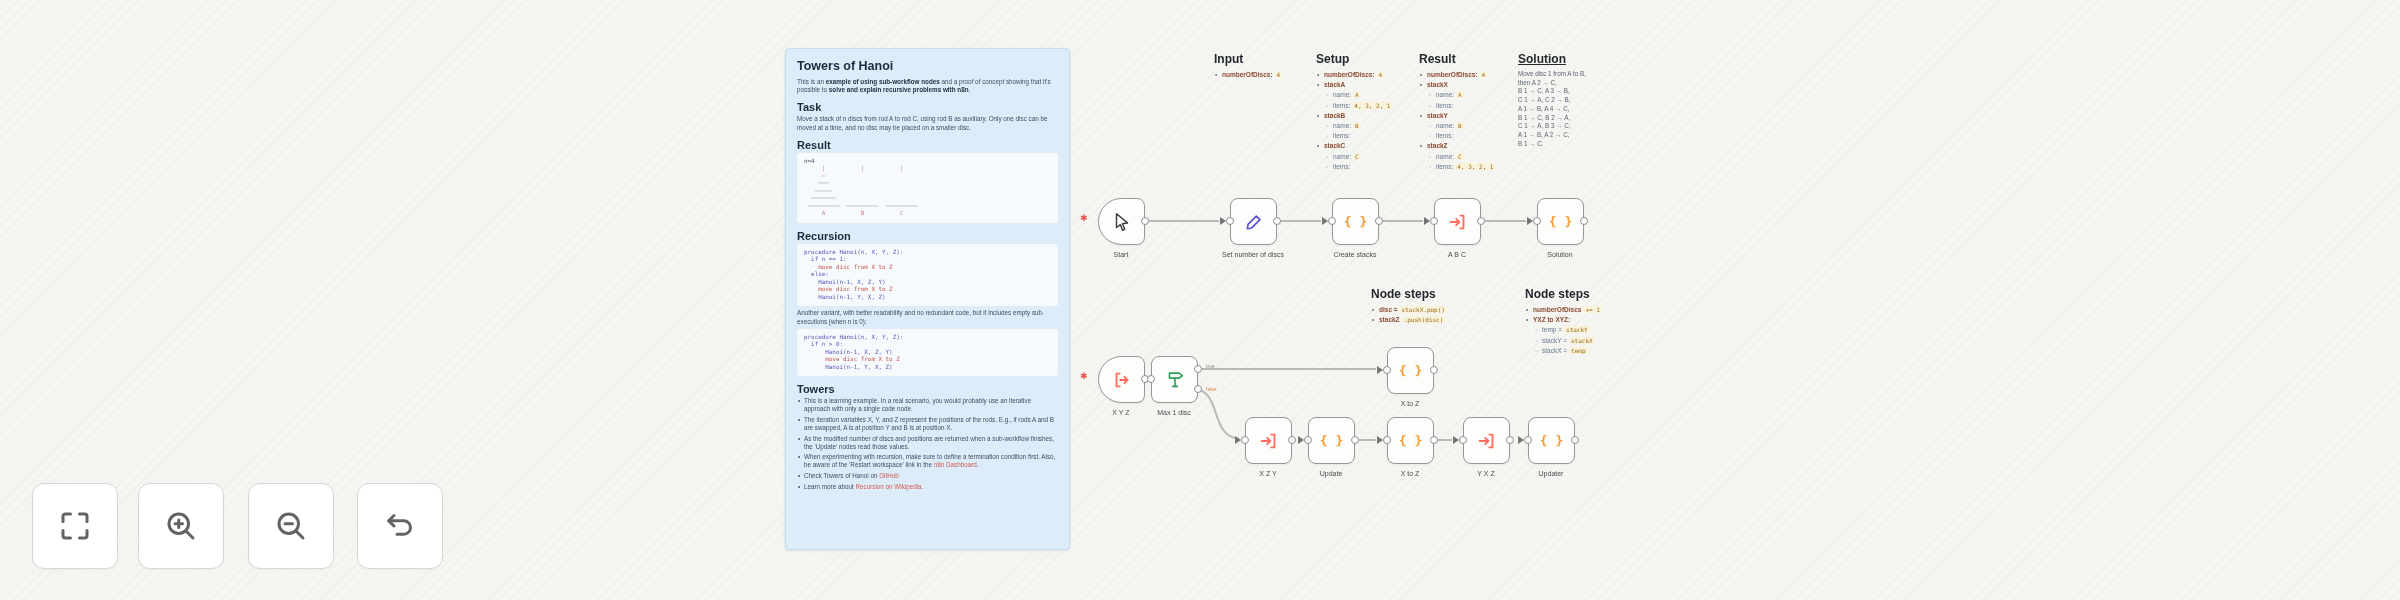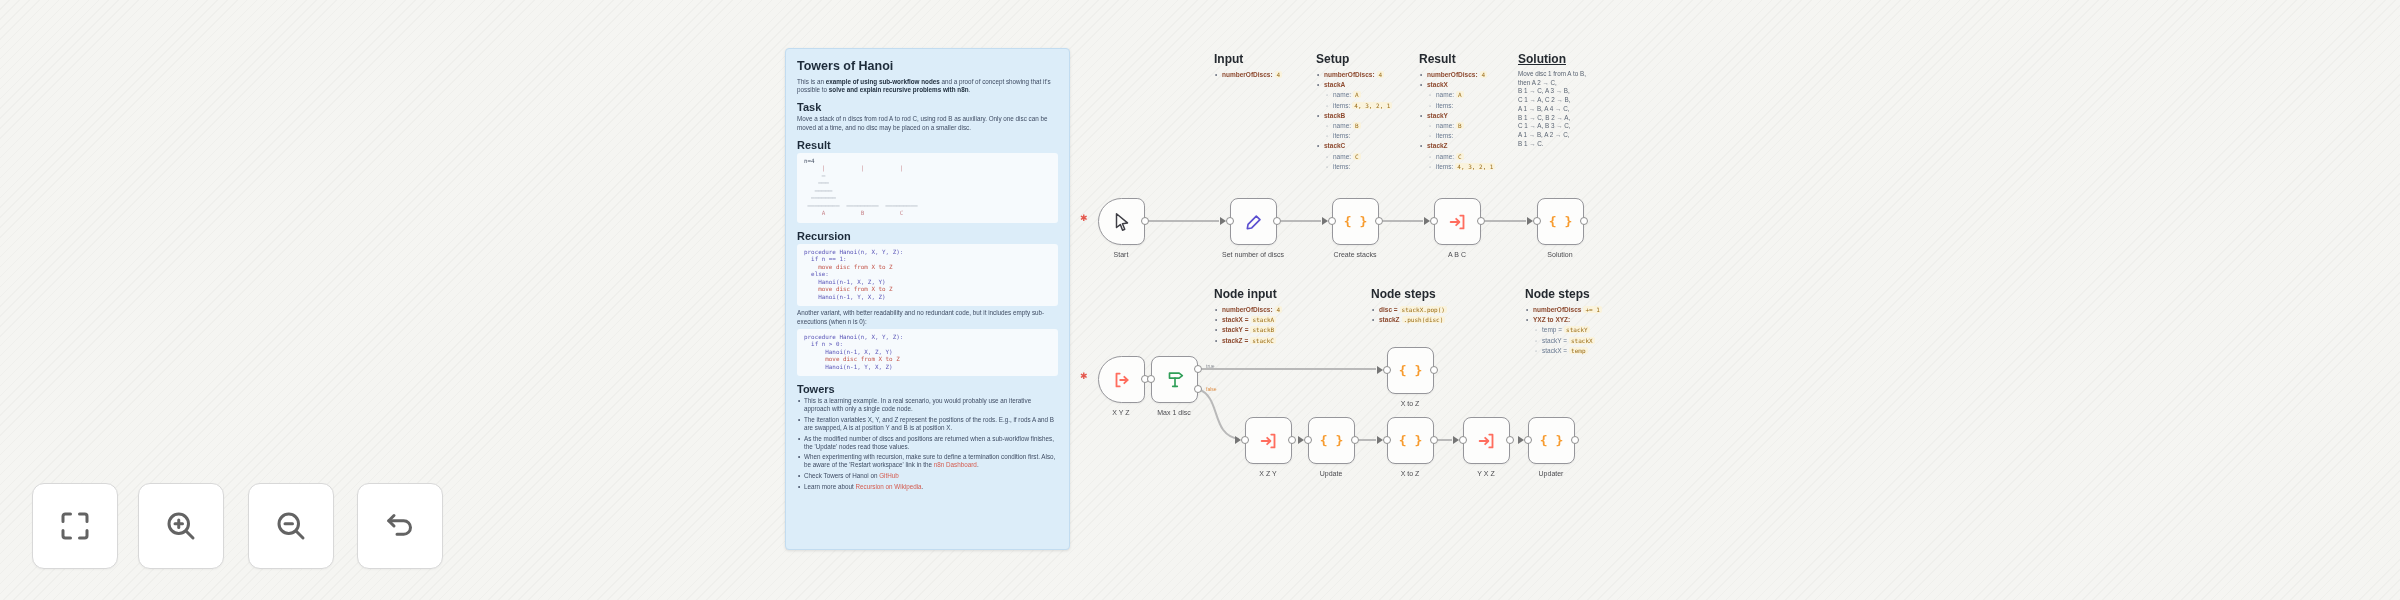--- a/index.html
+++ b/index.html
@@ -173,29 +173,20 @@
         <div class="sol-line">B 1 → C, A 3 → B,</div>
         <div class="sol-line">C 1 → A, C 2 → B,</div>
         <div class="sol-line">A 1 → B, A 4 → C,</div>
         <div class="sol-line">B 1 → C, B 2 → A,</div>
         <div class="sol-line">C 1 → A, B 3 → C,</div>
         <div class="sol-line">A 1 → B, A 2 → C,</div>
         <div class="sol-line">B 1 → C.</div>
       </div>
   </div>
 
-  <div class="ann" style="left:1214px;top:287px;width:115px">
-    <div class="ann-h">Node input</div>
-    <div>
-        <div class="ann-row"><span class="k">numberOfDiscs:</span><span class="chip">4</span></div>
-        <div class="ann-row"><span class="k">stackX =</span><span class="chip">stackA</span></div>
-        <div class="ann-row"><span class="k">stackY =</span><span class="chip">stackB</span></div>
-        <div class="ann-row"><span class="k">stackZ =</span><span class="chip">stackC</span></div>
-      </div>
-  </div>
 
   <div class="ann" style="left:1371px;top:287px;width:115px">
     <div class="ann-h">Node steps</div>
     <div>
         <div class="ann-row"><span class="k">disc =</span><span class="chip">stackX.pop()</span></div>
         <div class="ann-row"><span class="k">stackZ</span><span class="chip">.push(disc)</span></div>
       </div>
   </div>
 
   <div class="ann" style="left:1525px;top:287px;width:115px">

